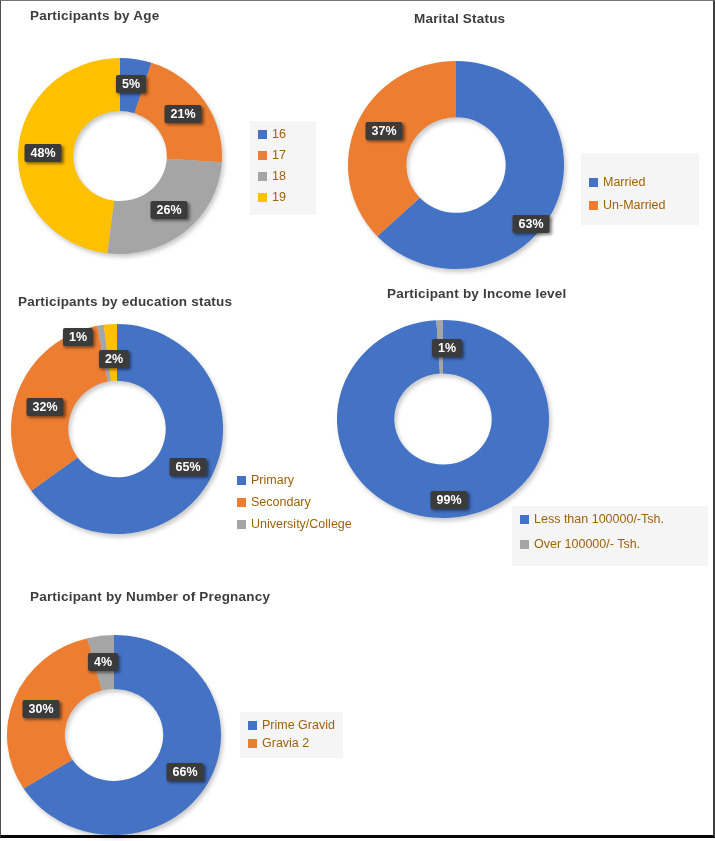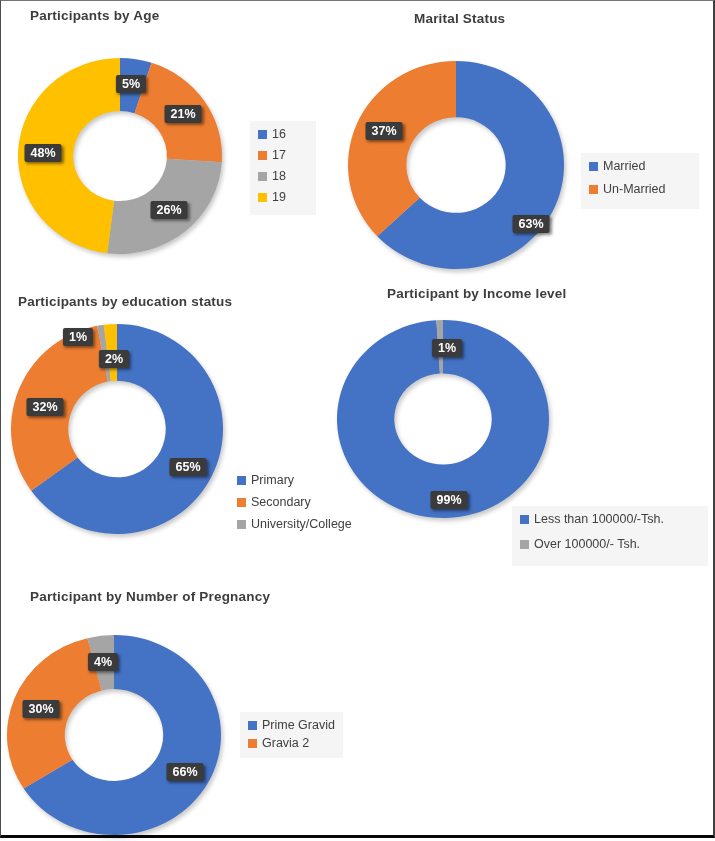--- a/index.html
+++ b/index.html
@@ -26,21 +26,21 @@
     position:absolute;transform:translate(-50%,-50%);
     background:#3b3b3b;color:#ffffff;font-size:12.5px;font-weight:bold;
     padding:2px 6px;border-radius:2px;box-shadow:2px 2px 3px rgba(0,0,0,0.45);
     white-space:nowrap;z-index:5;
   }
   .legend{
     position:absolute;display:flex;flex-direction:column;justify-content:center;
     padding:5px 8px;box-sizing:border-box;z-index:4;
   }
   .legend.lbg{background:#f5f5f5;}
-  .lrow{display:flex;align-items:flex-start;color:#404040;font-size:12.5px;}
+  .lrow{display:flex;align-items:flex-start;color:#a16207;font-size:12.5px;}
   .lmark{width:9px;height:9px;margin:4px 5px 0 0;flex:0 0 9px;}
   .ltext{line-height:17px;}
 </style>
 </head>
 <body>
 
 <div id="stage">
   <svg class="donuts" width="715" height="841" viewBox="0 0 715 841">
       <path d="M120 58 A102 98 0 0 1 151.51973342624464 62.79646140307496 L134.49907737607253 113.12637224541447 A46.92 45.080000000000005 0 0 0 120 110.91999999999999 Z" fill="#4472C4"></path>
       <path d="M151.51973342624464 62.79646140307496 A102 98 0 0 1 221.7987262996837 162.1534709138727 L166.8274140978545 158.83059662038144 A46.92 45.080000000000005 0 0 0 134.49907737607253 113.12637224541447 Z" fill="#ED7D31"></path>
@@ -82,21 +82,21 @@
         <span class="ltext">18</span>
       </div>
       <div class="lrow" style="min-height: 21px;">
         <span class="lmark" style="background: rgb(255, 192, 0);"></span>
         <span class="ltext">19</span>
       </div>
     </div>
     <div class="dlabel" style="left: 531px; top: 192px; margin-top: 32px;">63%</div>
     <div class="dlabel" style="left: 384px; top: 131px;">37%</div>
     <div class="legend lbg" style="left: 581px; top: 153px; width: 118px;">
-      <div class="lrow" style="min-height: 23px;">
+      <div class="lrow" style="min-height: 23px; margin-top: 16px;">
         <span class="lmark" style="background: rgb(68, 114, 196);"></span>
         <span class="ltext">Married</span>
       </div>
       <div class="lrow" style="min-height: 23px;">
         <span class="lmark" style="background: rgb(237, 125, 49);"></span>
         <span class="ltext">Un-Married</span>
       </div>
     </div>
     <div class="dlabel" style="left: 188px; top: 467px;">65%</div>
     <div class="dlabel" style="left: 45px; top: 407px;">32%</div>

